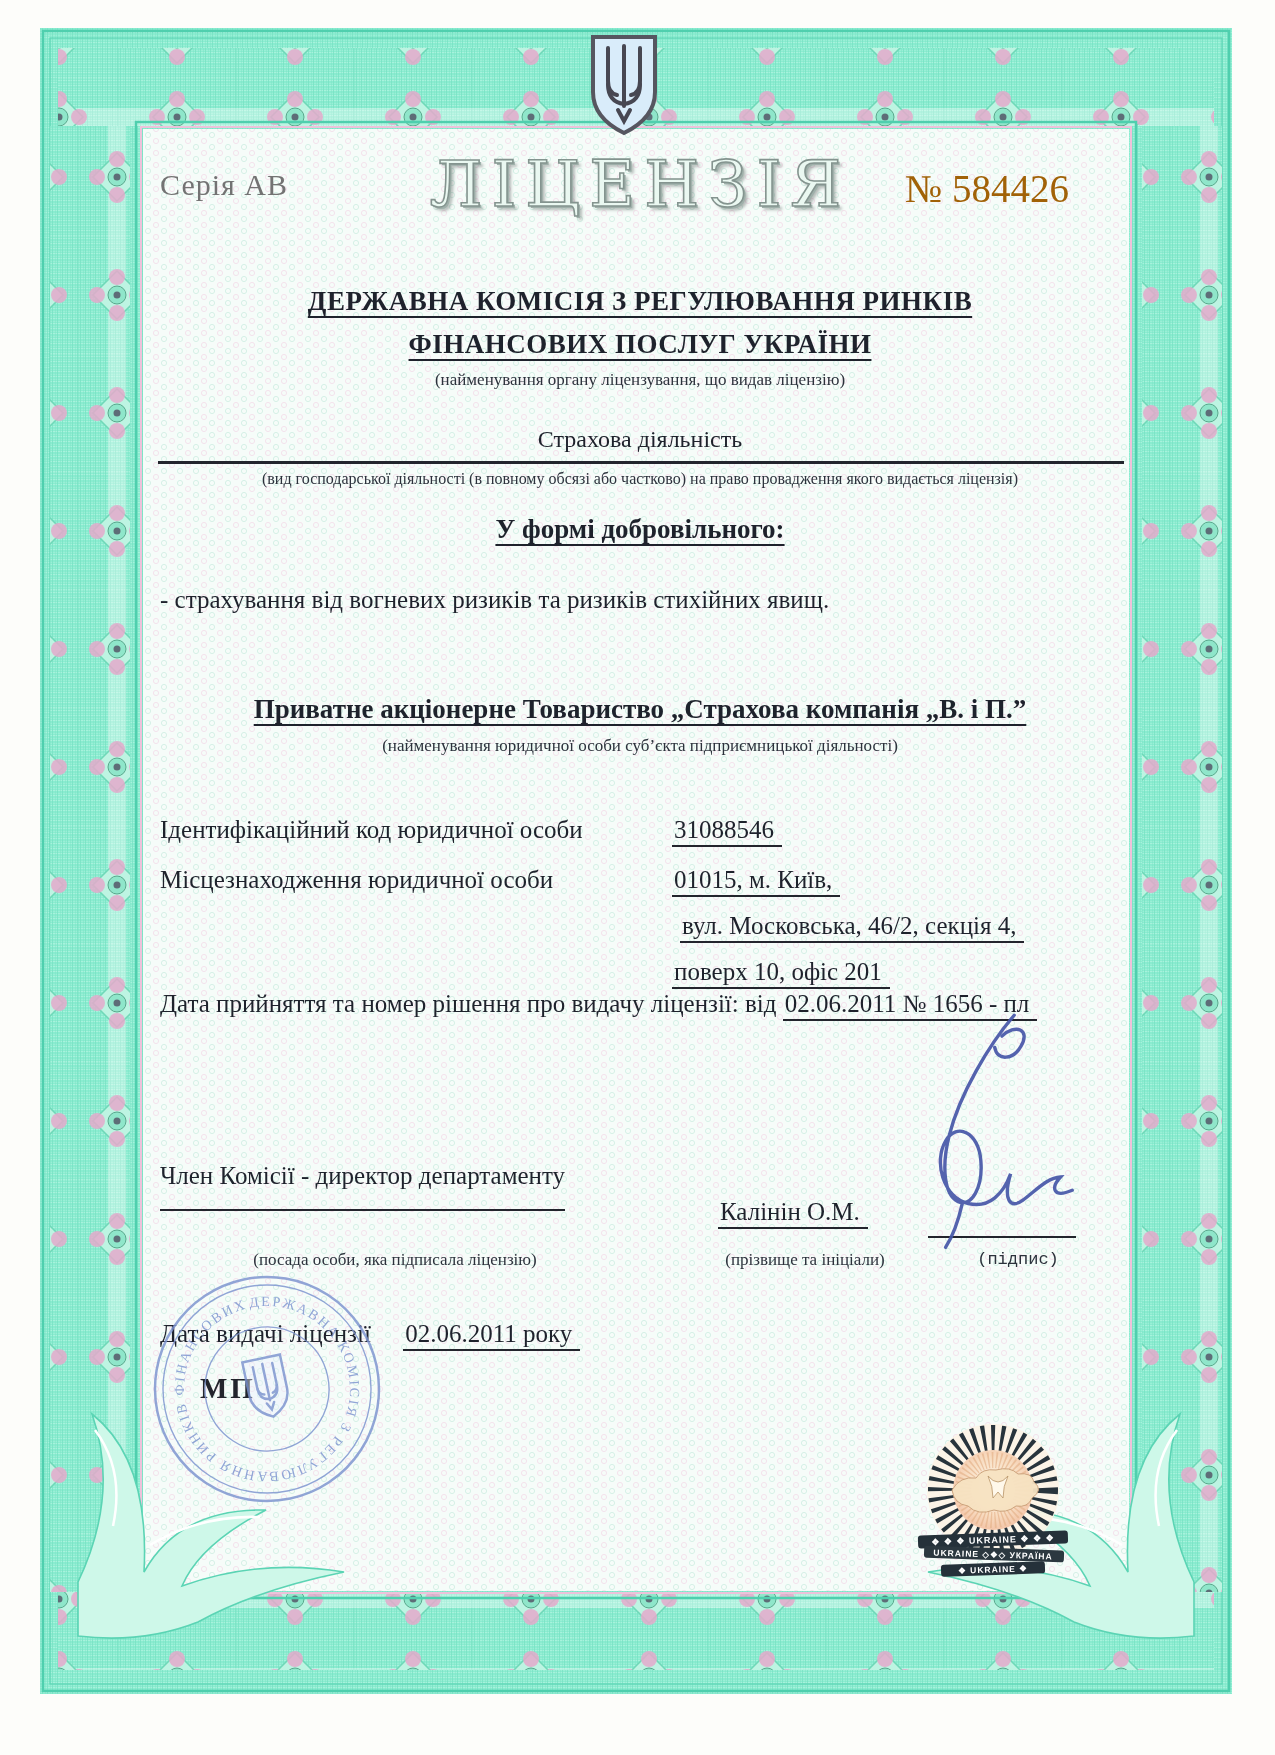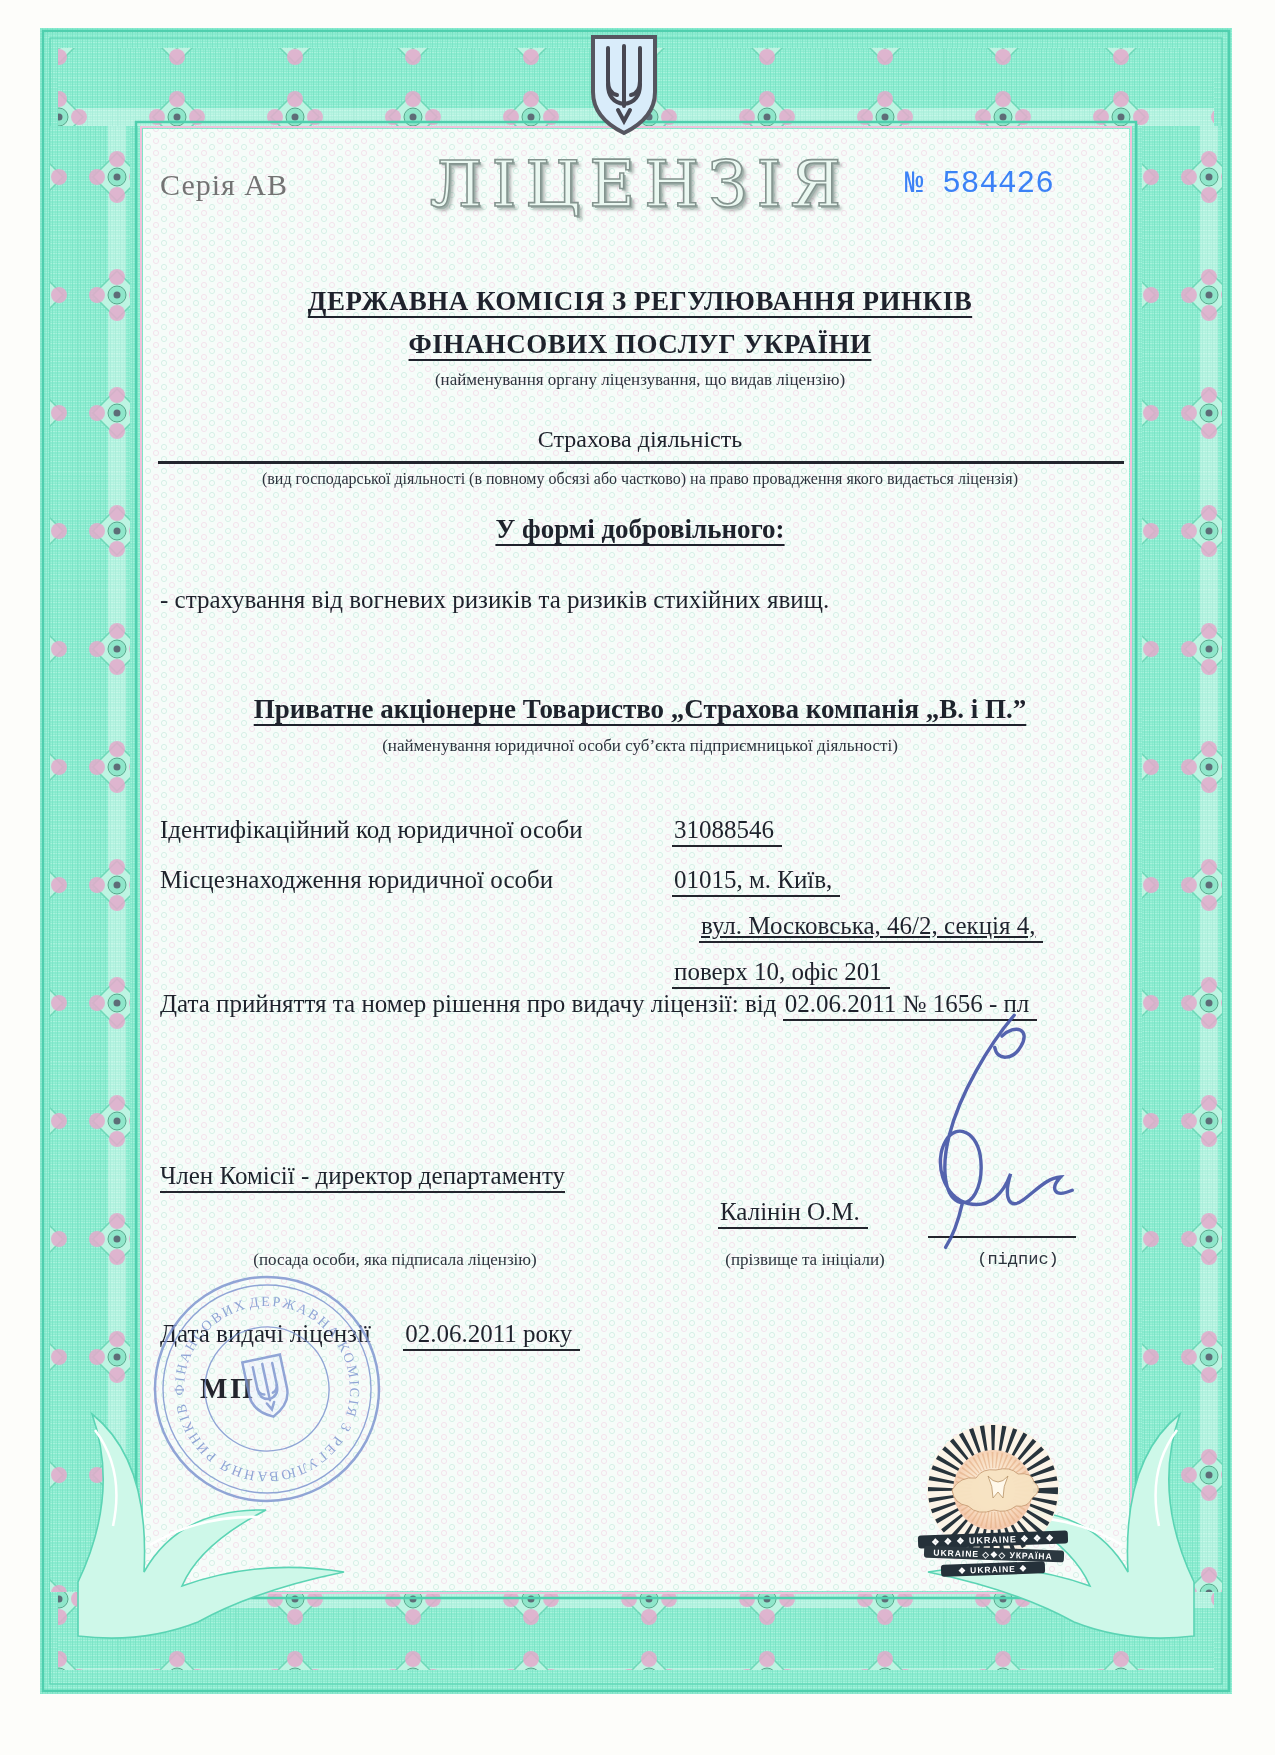--- a/index.html
+++ b/index.html
@@ -7,21 +7,21 @@
     position:relative;width:1275px;height:1755px;margin:0 auto;
     background:#fdfdfa;overflow:hidden;
     font-family:"Liberation Serif","DejaVu Serif",serif;color:#1e222c;
   }
   .layer{position:absolute;inset:0;}
   svg{display:block;}
   
   .abs{position:absolute;}
   .ctr{left:150px;width:980px;text-align:center;}
   .series{left:160px;top:168px;font-size:30px;letter-spacing:1px;color:#737373;}
-  .license-number{left:905px;top:166px;font-size:31px;color:#3b82f6;font-family:Liberation Mono, monospace;}
+  .license-number{left:905px;top:166px;font-size:39px;color:#a16207;font-family:Liberation Serif, serif;}
   .license-title{
     top:148px;font-size:63px;font-weight:normal;letter-spacing:9px;
     color:#eaf8f1;-webkit-text-stroke:1.6px #84948f;
     text-shadow:2px 2px 0 #9fb0aa,4px 4px 3px rgba(60,70,66,.35);
     font-family:"DejaVu Serif",serif;
   }
   .authority{top:280px;font-size:27px;font-weight:bold;line-height:43px;letter-spacing:.5px;}
   .u{text-decoration:underline;text-underline-offset:6px;text-decoration-thickness:2px;}
   .caption{font-size:17px;color:#2c323c;}
   .authority-caption{top:370px;}
@@ -32,26 +32,26 @@
   .form-item{left:160px;top:586px;font-size:25px;}
   .company{top:694px;font-size:27px;font-weight:bold;}
   .company-caption{top:736px;}
   .label{font-size:25px;}
   .val{border-bottom:2px solid #23252d;padding:0 8px 2px 2px;}
   .row-id-label{left:160px;top:816px;}
   .row-id-value{left:672px;top:816px;font-size:25px;}
   .row-addr-label{left:160px;top:866px;}
   .addr-line{left:672px;font-size:25px;}
   .addr-1{top:866px;}
-  .addr-2{top:912px;left:699px;text-decoration:underline;}
+  .addr-2{top:912px;left:680px;}
   .addr-3{top:958px;}
   .decision{left:160px;top:990px;font-size:25px;}
   .term{left:160px;top:1074px;font-size:25px;}
   .signer-pos{left:160px;top:1152px;font-size:25px;line-height:47px;}
-  .signer-pos span{border-bottom:2px solid #23252d;padding-bottom:2px;}
+  .signer-pos span{border-bottom:2px solid #23252d;padding-bottom:20px;}
   .signer-pos-caption{left:160px;top:1250px;width:470px;text-align:center;}
   .signer-name{left:718px;top:1198px;font-size:25px;}
   .signer-name-caption{left:690px;top:1250px;width:230px;text-align:center;}
   .sign-line{left:928px;top:1236px;width:148px;height:2px;background:#23252d;}
   .sign-caption{left:944px;top:1250px;width:148px;text-align:center;font-family:Liberation Mono, monospace;}
   .issue{left:160px;top:1320px;font-size:25px;}
   .issue .val{margin-left:26px;}
   .seal-abbr{left:200px;top:1372px;font-size:29px;font-weight:bold;letter-spacing:3px;color:#23252d;}
   
   .trident-top{left:586px;top:34px;width:76px;height:104px;}

